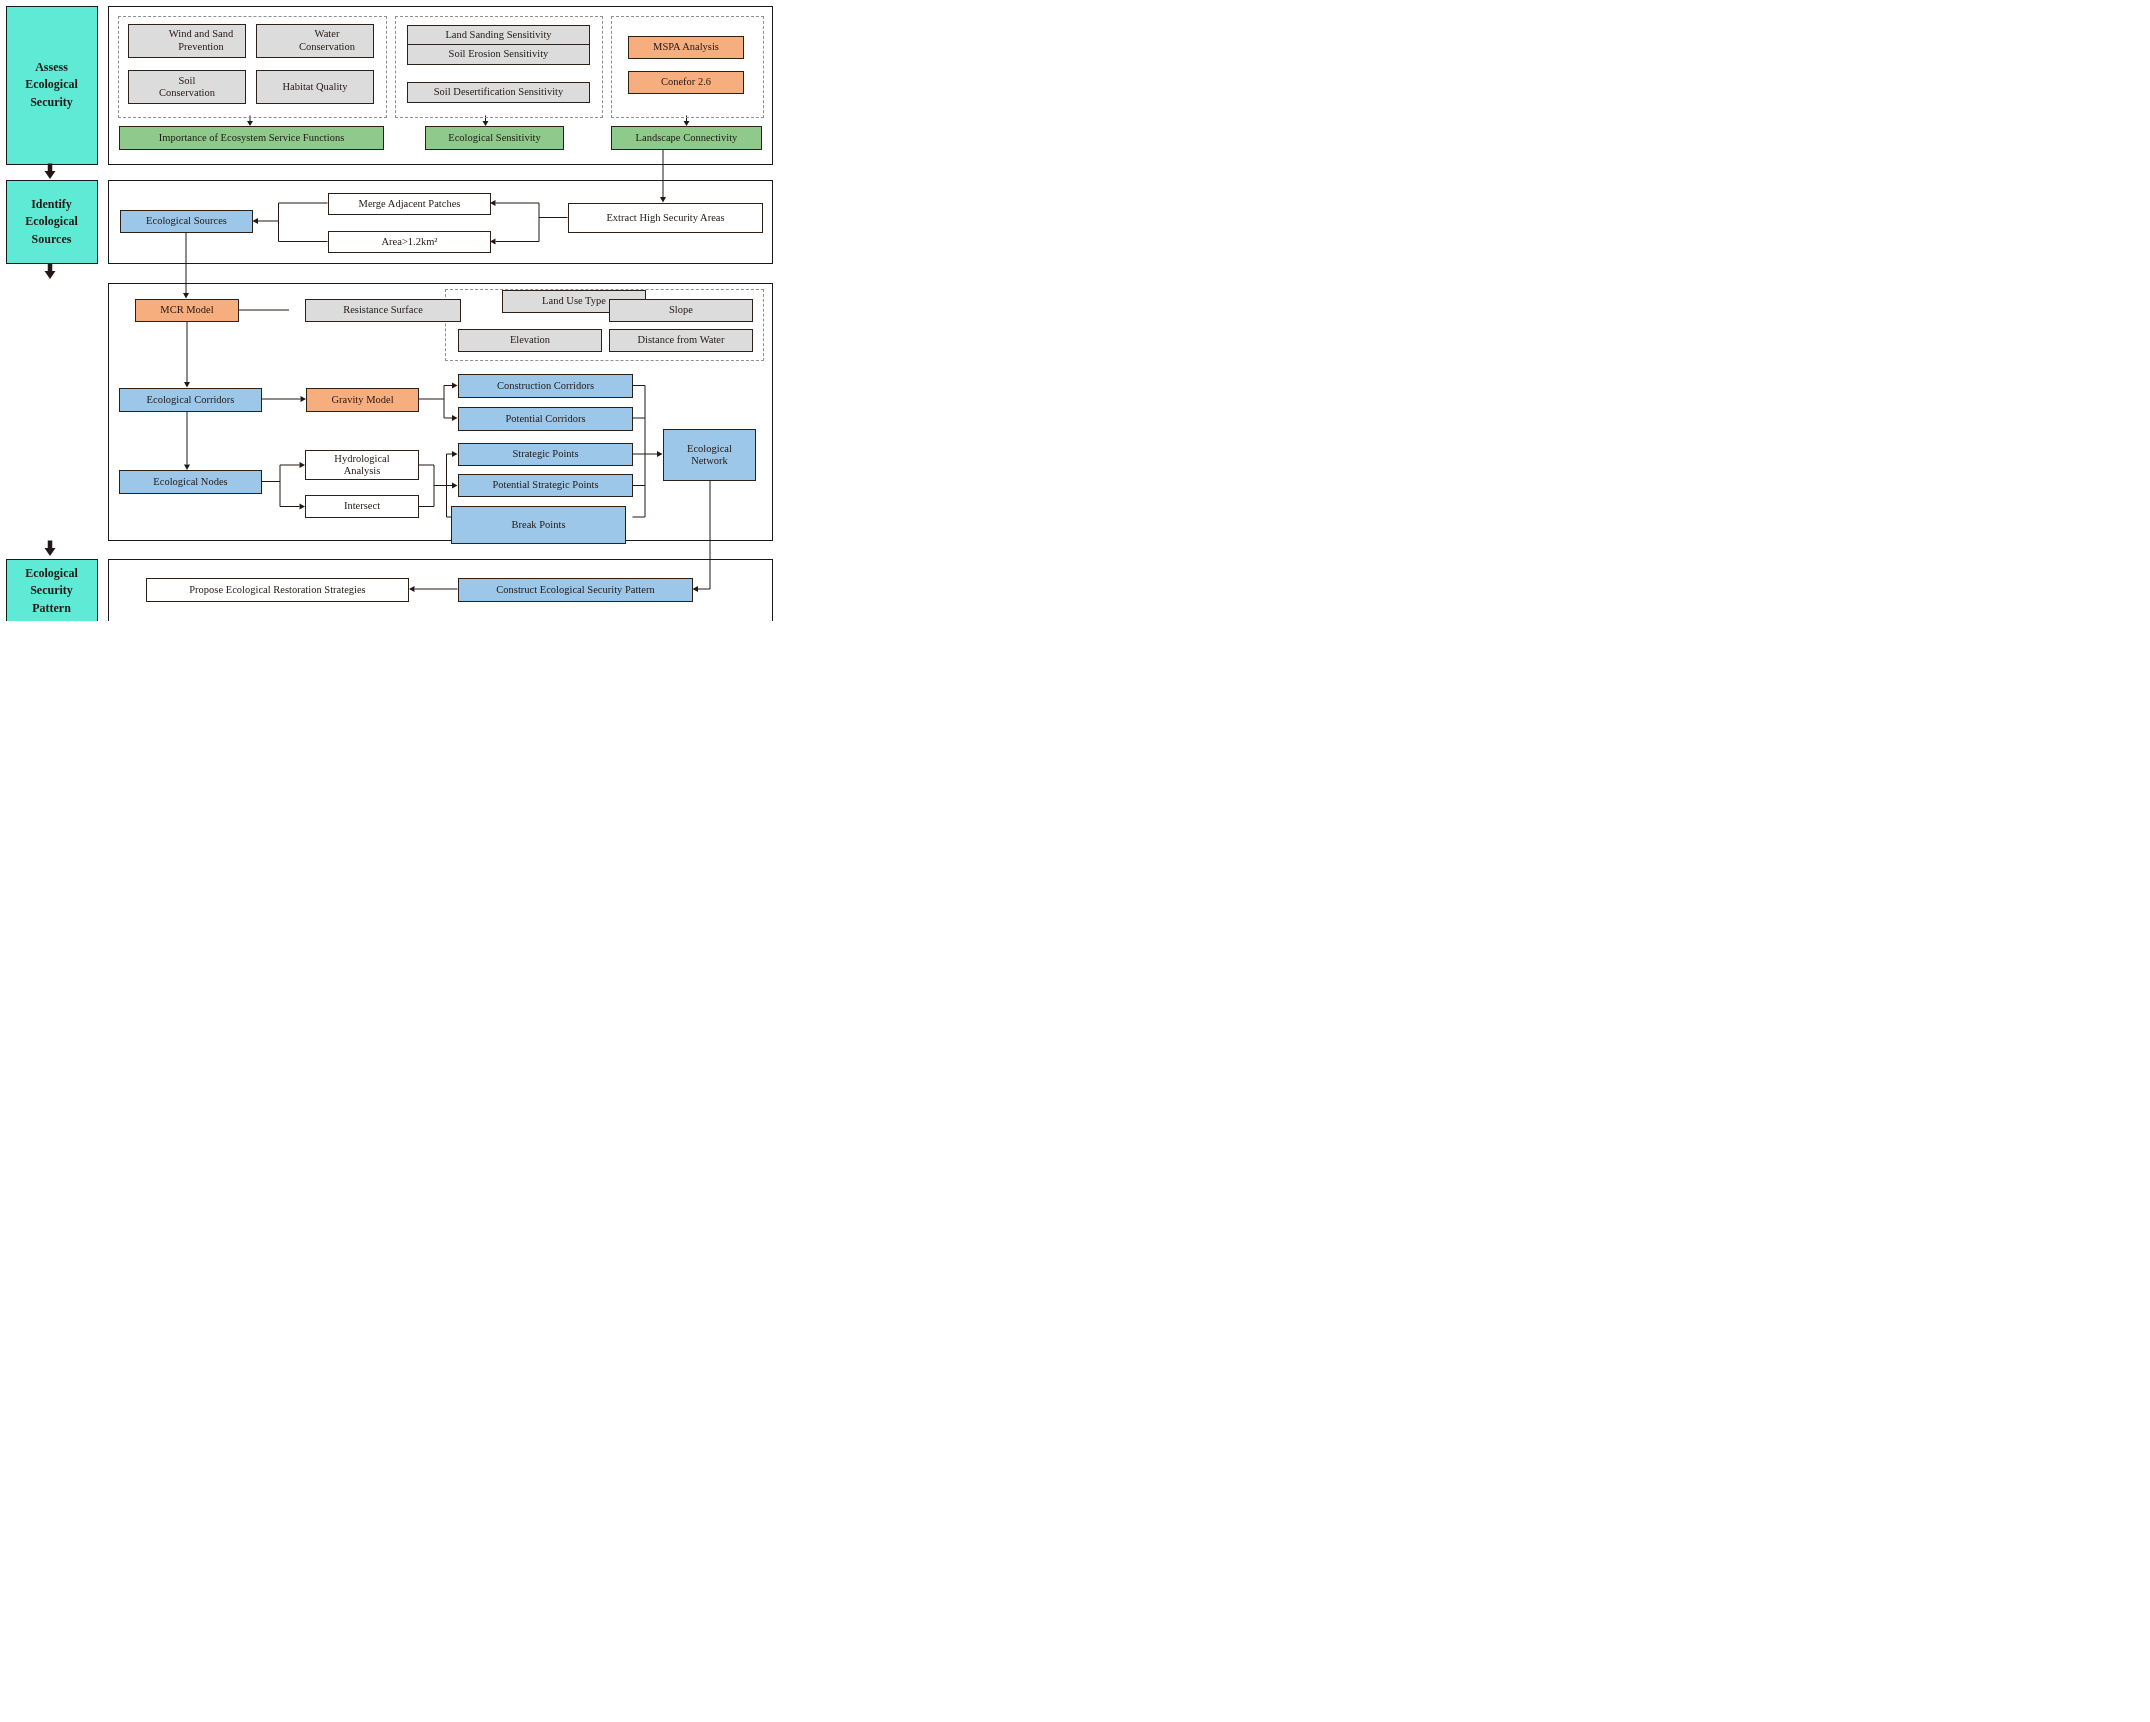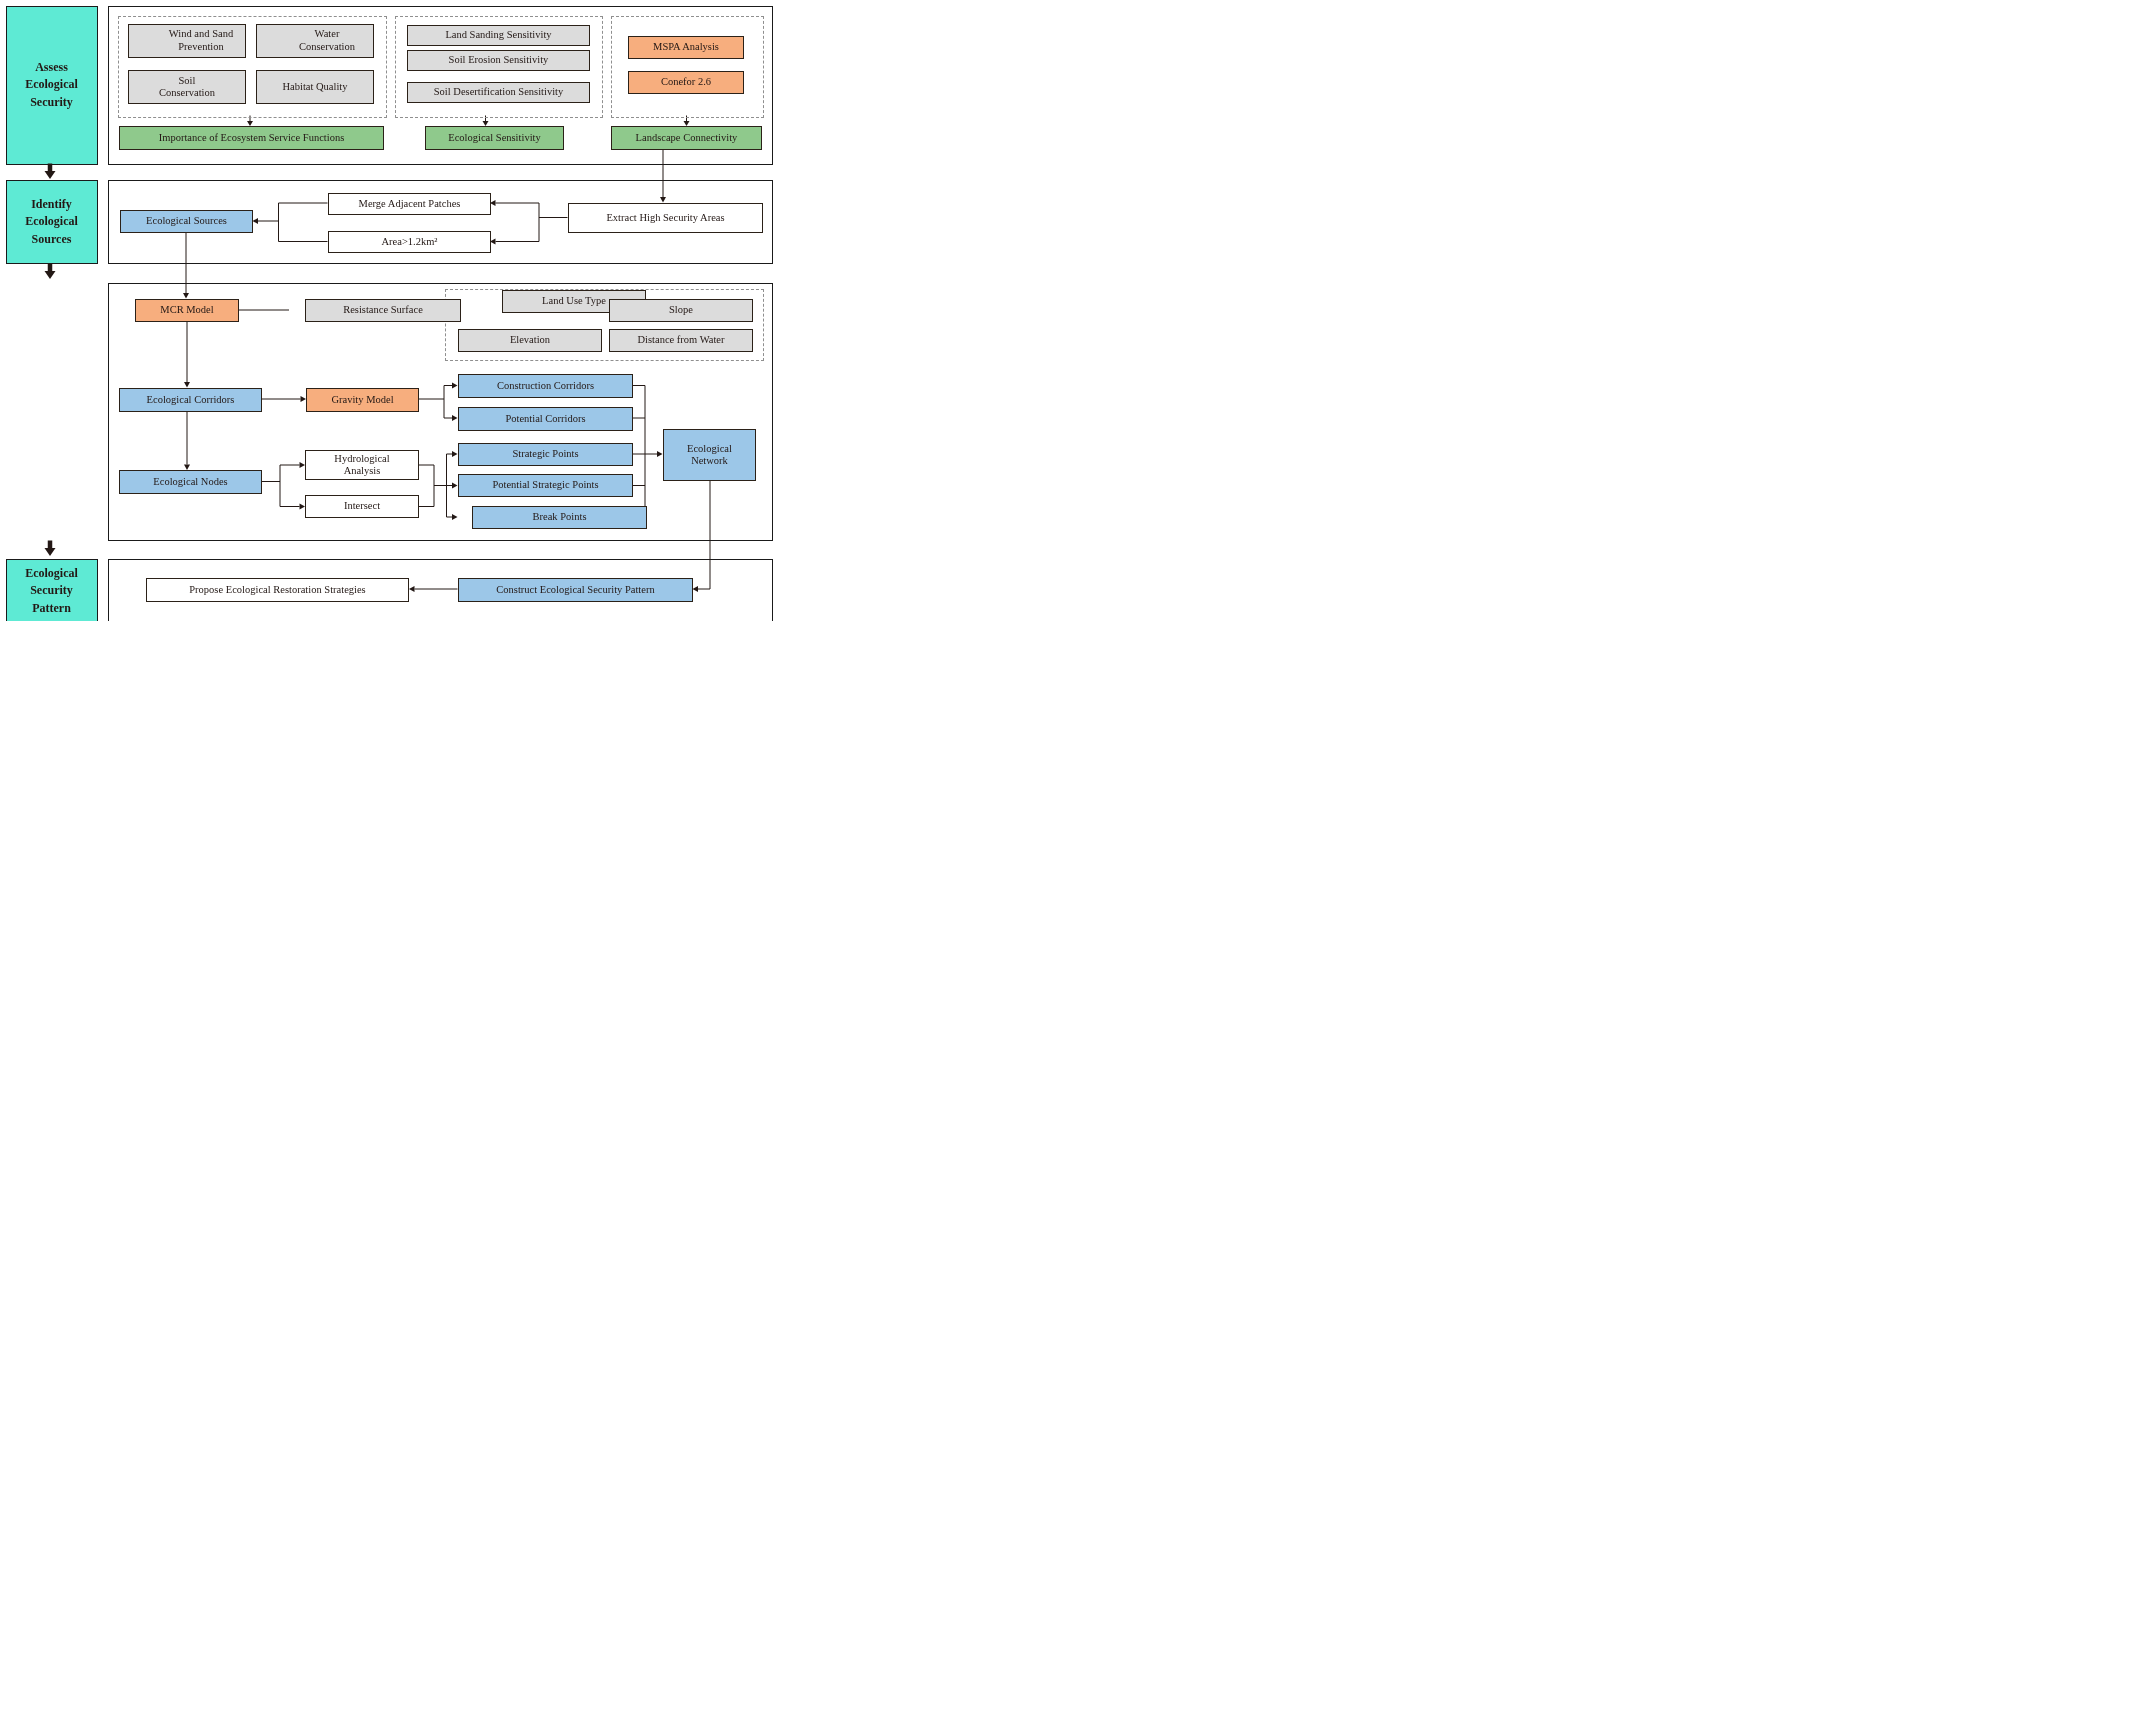--- a/index.html
+++ b/index.html
@@ -148,21 +148,21 @@
 
   <div class="box gray" style="left:128px;top:23.5px;width:118px;height:34px;padding-left:28px;">Wind and Sand
 Prevention</div>
   <div class="box gray" style="left:256px;top:23.5px;width:118px;height:34px;padding-left:24px;">Water
 Conservation</div>
   <div class="box gray" style="left:128px;top:70px;width:118px;height:34px;">Soil
 Conservation</div>
   <div class="box gray" style="left:256px;top:70px;width:118px;height:34px;">Habitat Quality</div>
 
   <div class="box gray" style="left:407px;top:25px;width:183px;height:21px;">Land Sanding Sensitivity</div>
-  <div class="box gray" style="left:407px;top:50px;width:183px;height:21px;">Soil Erosion Sensitivity</div>
+  <div class="box gray" style="left:407px;top:44px;width:183px;height:21px;">Soil Erosion Sensitivity</div>
   <div class="box gray" style="left:407px;top:82px;width:183px;height:21px;">Soil Desertification Sensitivity</div>
 
   <div class="box orange" style="left:628px;top:36px;width:116px;height:23px;">MSPA Analysis</div>
   <div class="box orange" style="left:628px;top:71px;width:116px;height:23px;">Conefor 2.6</div>
 
   <div class="box green" style="left:119px;top:126px;width:265px;height:23.5px;">Importance of Ecosystem Service Functions</div>
   <div class="box green" style="left:425px;top:126px;width:139px;height:23.5px;">Ecological Sensitivity</div>
   <div class="box green" style="left:611px;top:126px;width:151px;height:23.5px;">Landscape Connectivity</div>
 
   <div class="box blue" style="left:120px;top:210px;width:133px;height:22.5px;">Ecological Sources</div>
@@ -184,21 +184,21 @@
   <div class="box blue" style="left:458px;top:374px;width:175px;height:23.5px;">Construction Corridors</div>
   <div class="box blue" style="left:458px;top:407px;width:175px;height:23.5px;">Potential Corridors</div>
 
   <div class="box blue" style="left:119px;top:470px;width:143px;height:23.5px;">Ecological Nodes</div>
   <div class="box white" style="left:305px;top:450px;width:114px;height:30px;">Hydrological
 Analysis</div>
   <div class="box white" style="left:305px;top:495px;width:114px;height:23px;">Intersect</div>
 
   <div class="box blue" style="left:458px;top:443px;width:175px;height:23px;">Strategic Points</div>
   <div class="box blue" style="left:458px;top:474px;width:175px;height:23px;">Potential Strategic Points</div>
-  <div class="box blue" style="left:472px;top:506px;width:175px;height:23px;">Break Points</div>
+  <div class="box blue" style="left:451px;top:506px;width:175px;height:38px;">Break Points</div>
 
   <div class="box blue" style="left:663px;top:429px;width:93px;height:52px;">Ecological
 Network</div>
 
   <div class="box white" style="left:146px;top:578px;width:263px;height:23.5px;">Propose Ecological Restoration Strategies</div>
   <div class="box blue" style="left:458px;top:578px;width:235px;height:23.5px;">Construct Ecological Security Pattern</div>
 
 </div>
 
 

